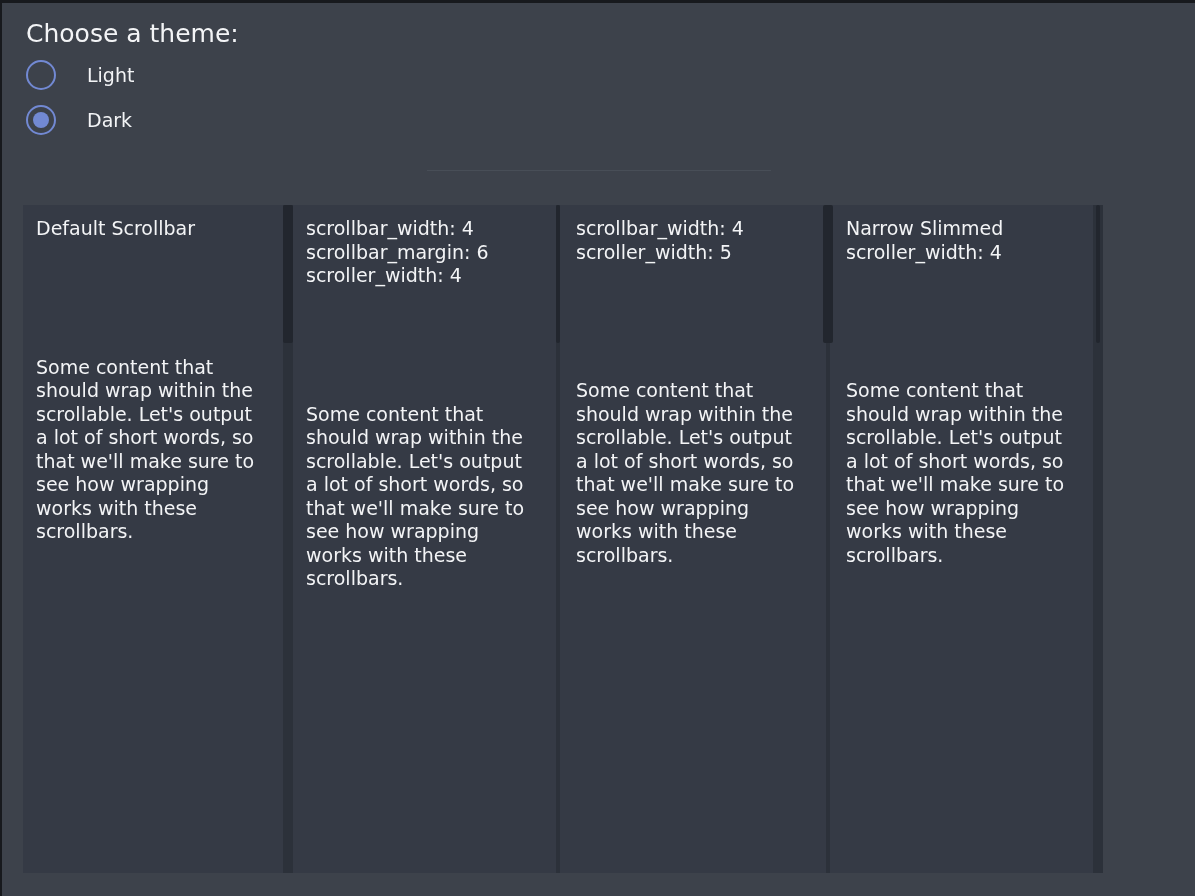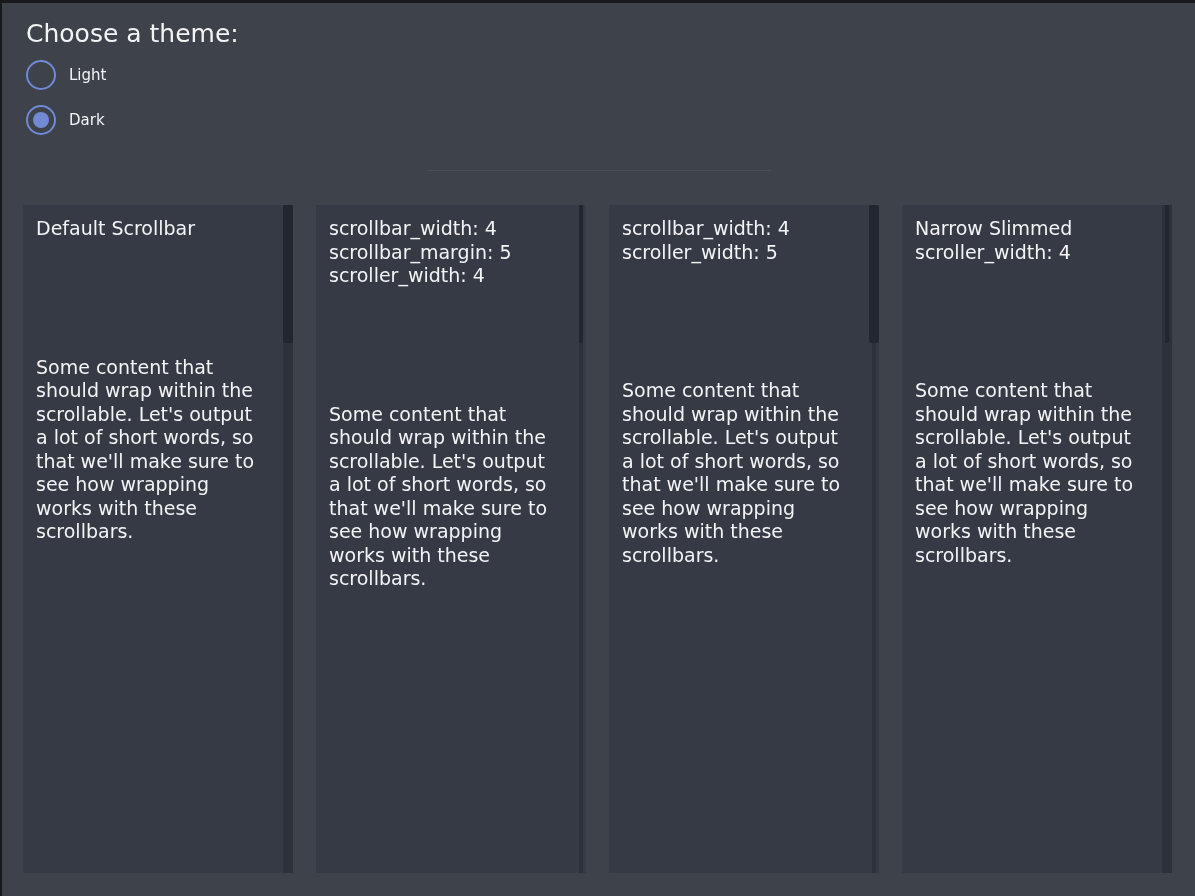--- a/index.html
+++ b/index.html
@@ -27,30 +27,30 @@
   }
   .radio-row.light{top:60px;}
   .radio-row.dark{top:105px;}
   .radio{
     width:30px;height:30px;border:2px solid var(--accent);border-radius:50%;
     display:flex;align-items:center;justify-content:center;flex:0 0 auto;
     background:transparent;
   }
   .radio .dot{width:16px;height:16px;border-radius:50%;background:transparent;}
   .radio.checked .dot{background:var(--accent);}
-  .radio-label{margin-left:13px;font-size:15px;line-height:30px;}
+  .radio-label{margin-left:31px;font-size:19px;line-height:30px;}
 
   .divider{
     position:absolute;left:427px;top:170px;width:344px;height:1px;
     background:var(--divider);
   }
 
   .panels{
     position:absolute;left:23px;top:205px;width:1149px;height:668px;
-    display:flex;justify-content:space-between;
+    display:flex;
   }
   .panel{
     position:relative;width:270px;height:668px;
     background:var(--panel-bg);overflow:hidden;
   }
   .panel-inner{padding:12px 25px 0 13px;}
   .title-line{font-size:19px;line-height:23.5px;white-space:nowrap;}
   .spacer{height:115px;}
   .content{margin:0;font-size:19px;line-height:23.5px;}
 
@@ -98,21 +98,21 @@
         <div class="spacer"></div>
         <p class="content">Some content that should wrap within the scrollable. Let's output a lot of short words, so that we'll make sure to see how wrapping works with these scrollbars.</p>
       </div>
       <div class="track"></div>
       <div class="thumb"></div>
     </section>
 
     <section class="panel p2">
       <div class="panel-inner">
         <div class="title-line">scrollbar_width: 4</div>
-        <div class="title-line">scrollbar_margin: 5</div>
+        <div class="title-line">scrollbar_margin: 6</div>
         <div class="title-line">scroller_width: 4</div>
         <div class="spacer"></div>
         <p class="content">Some content that should wrap within the scrollable. Let's output a lot of short words, so that we'll make sure to see how wrapping works with these scrollbars.</p>
       </div>
       <div class="track"></div>
       <div class="thumb"></div>
     </section>
 
     <section class="panel p3">
       <div class="panel-inner">

